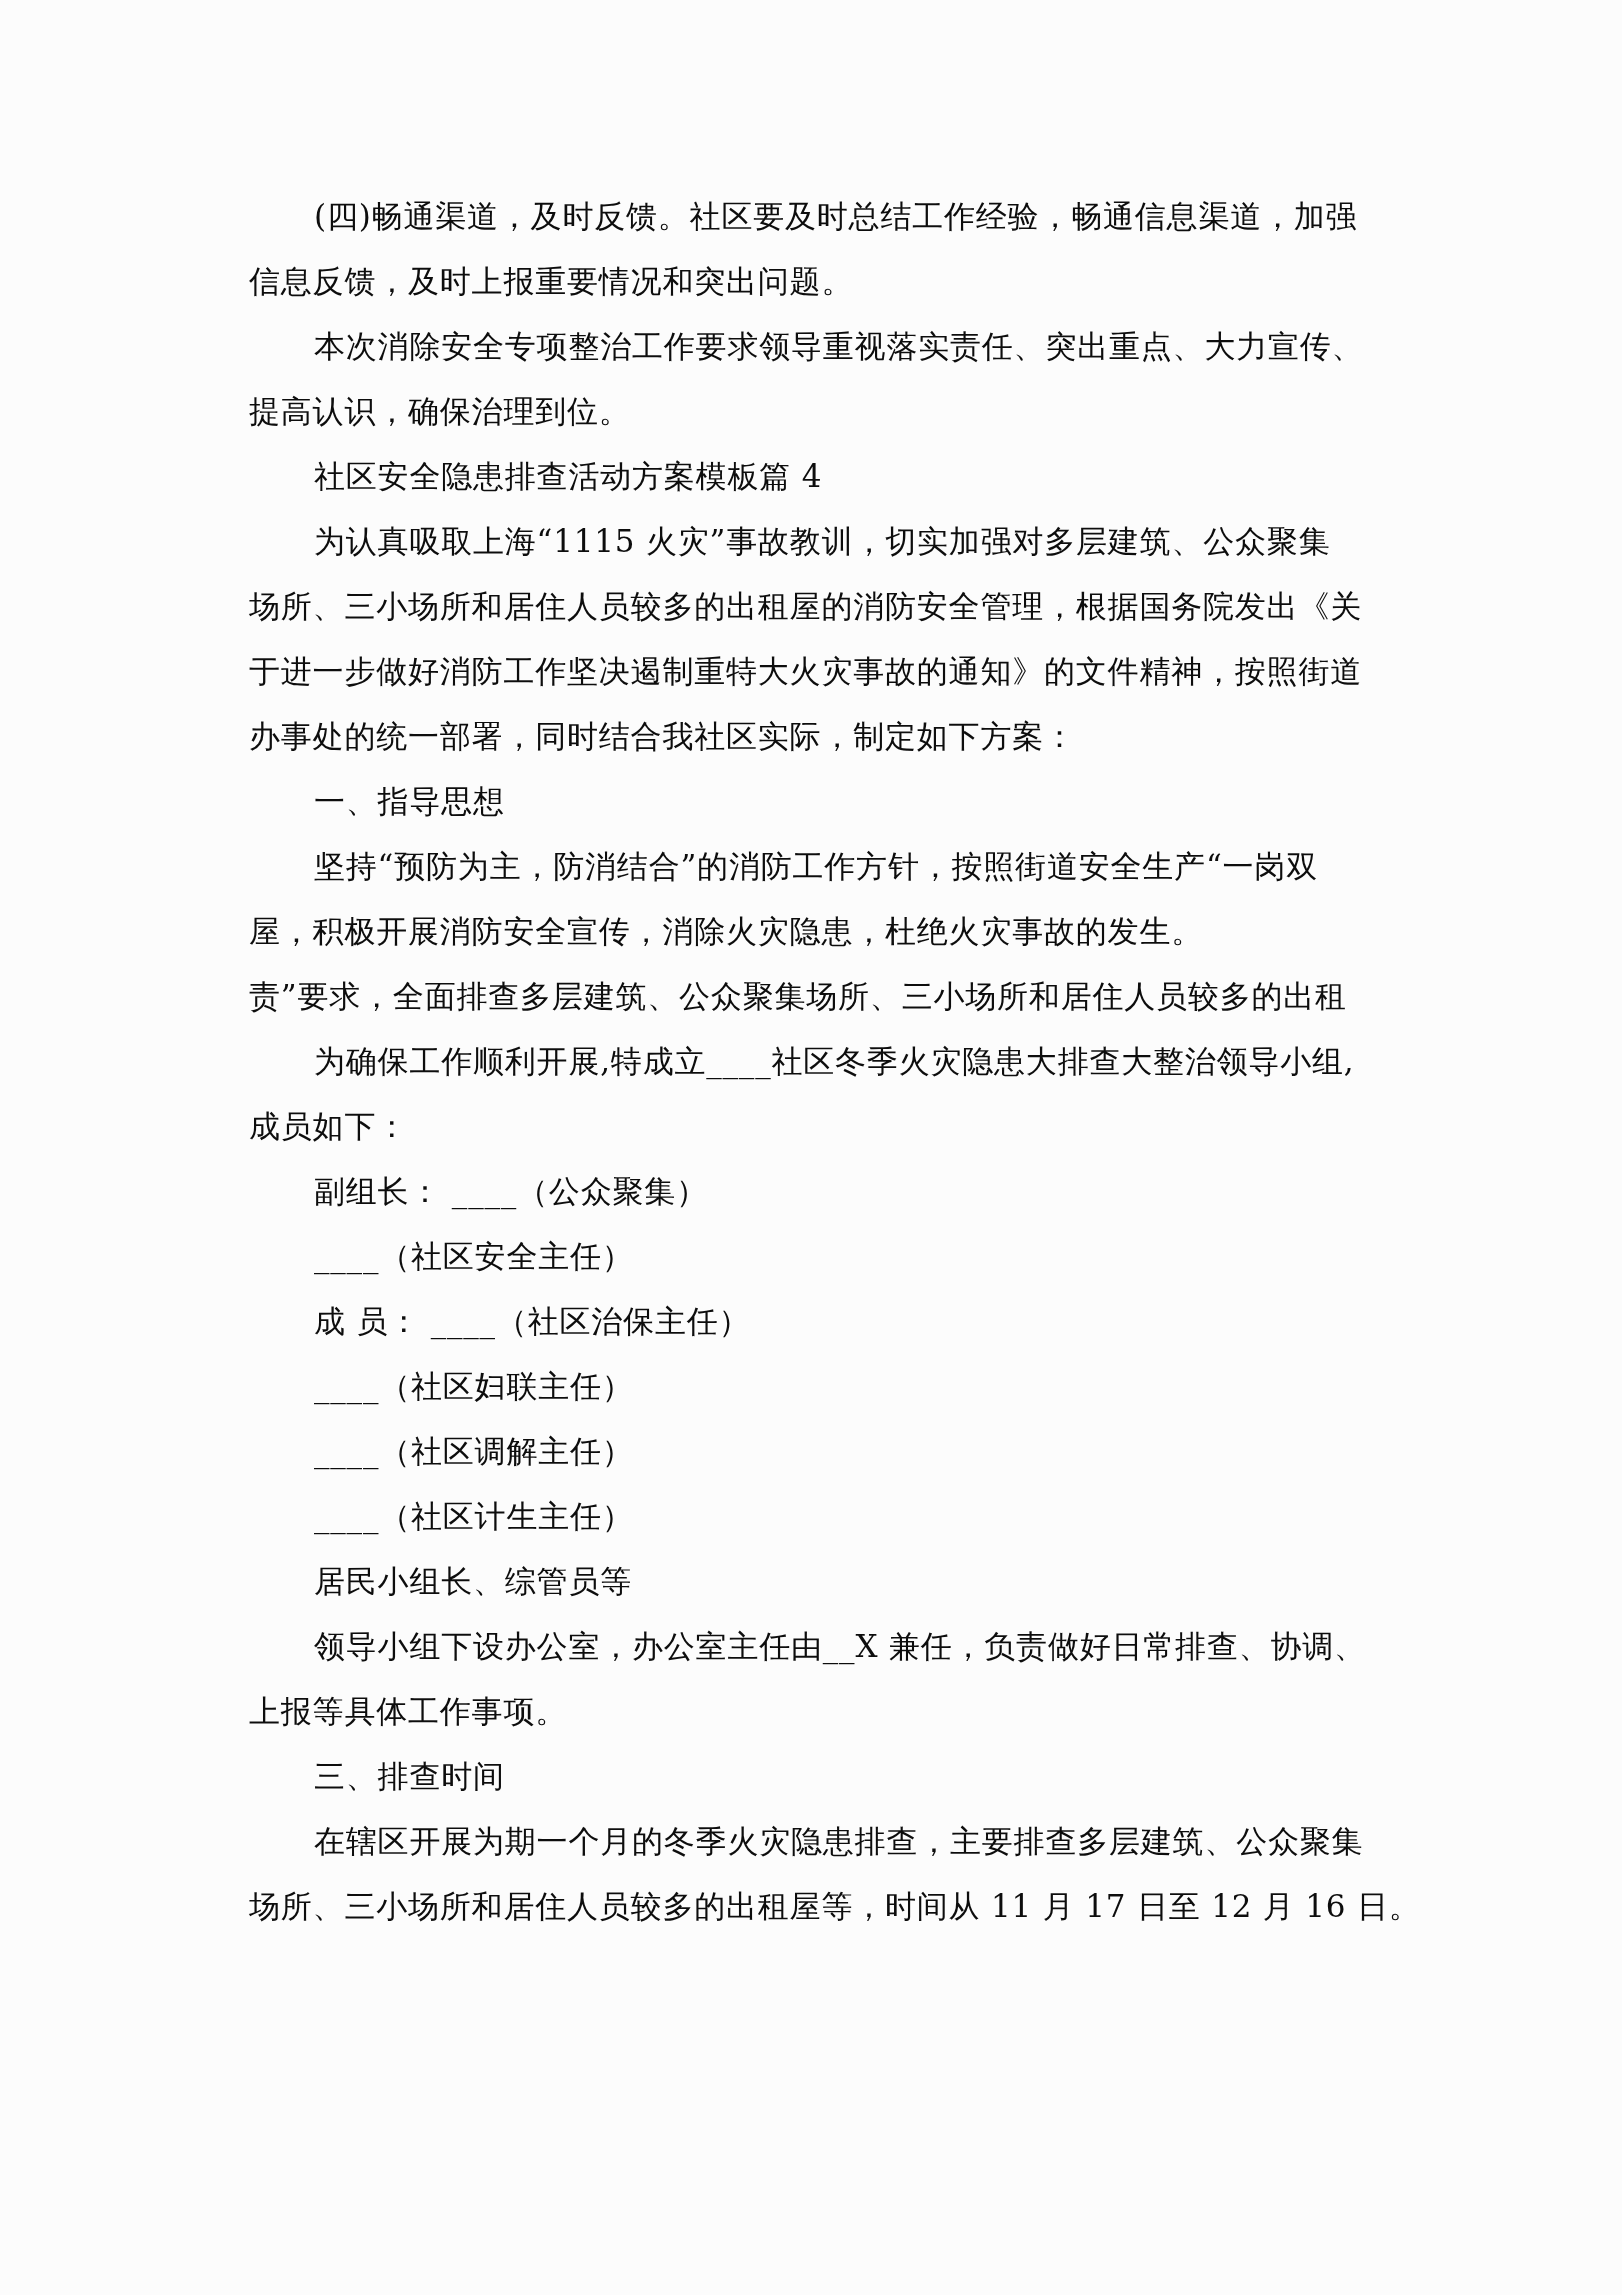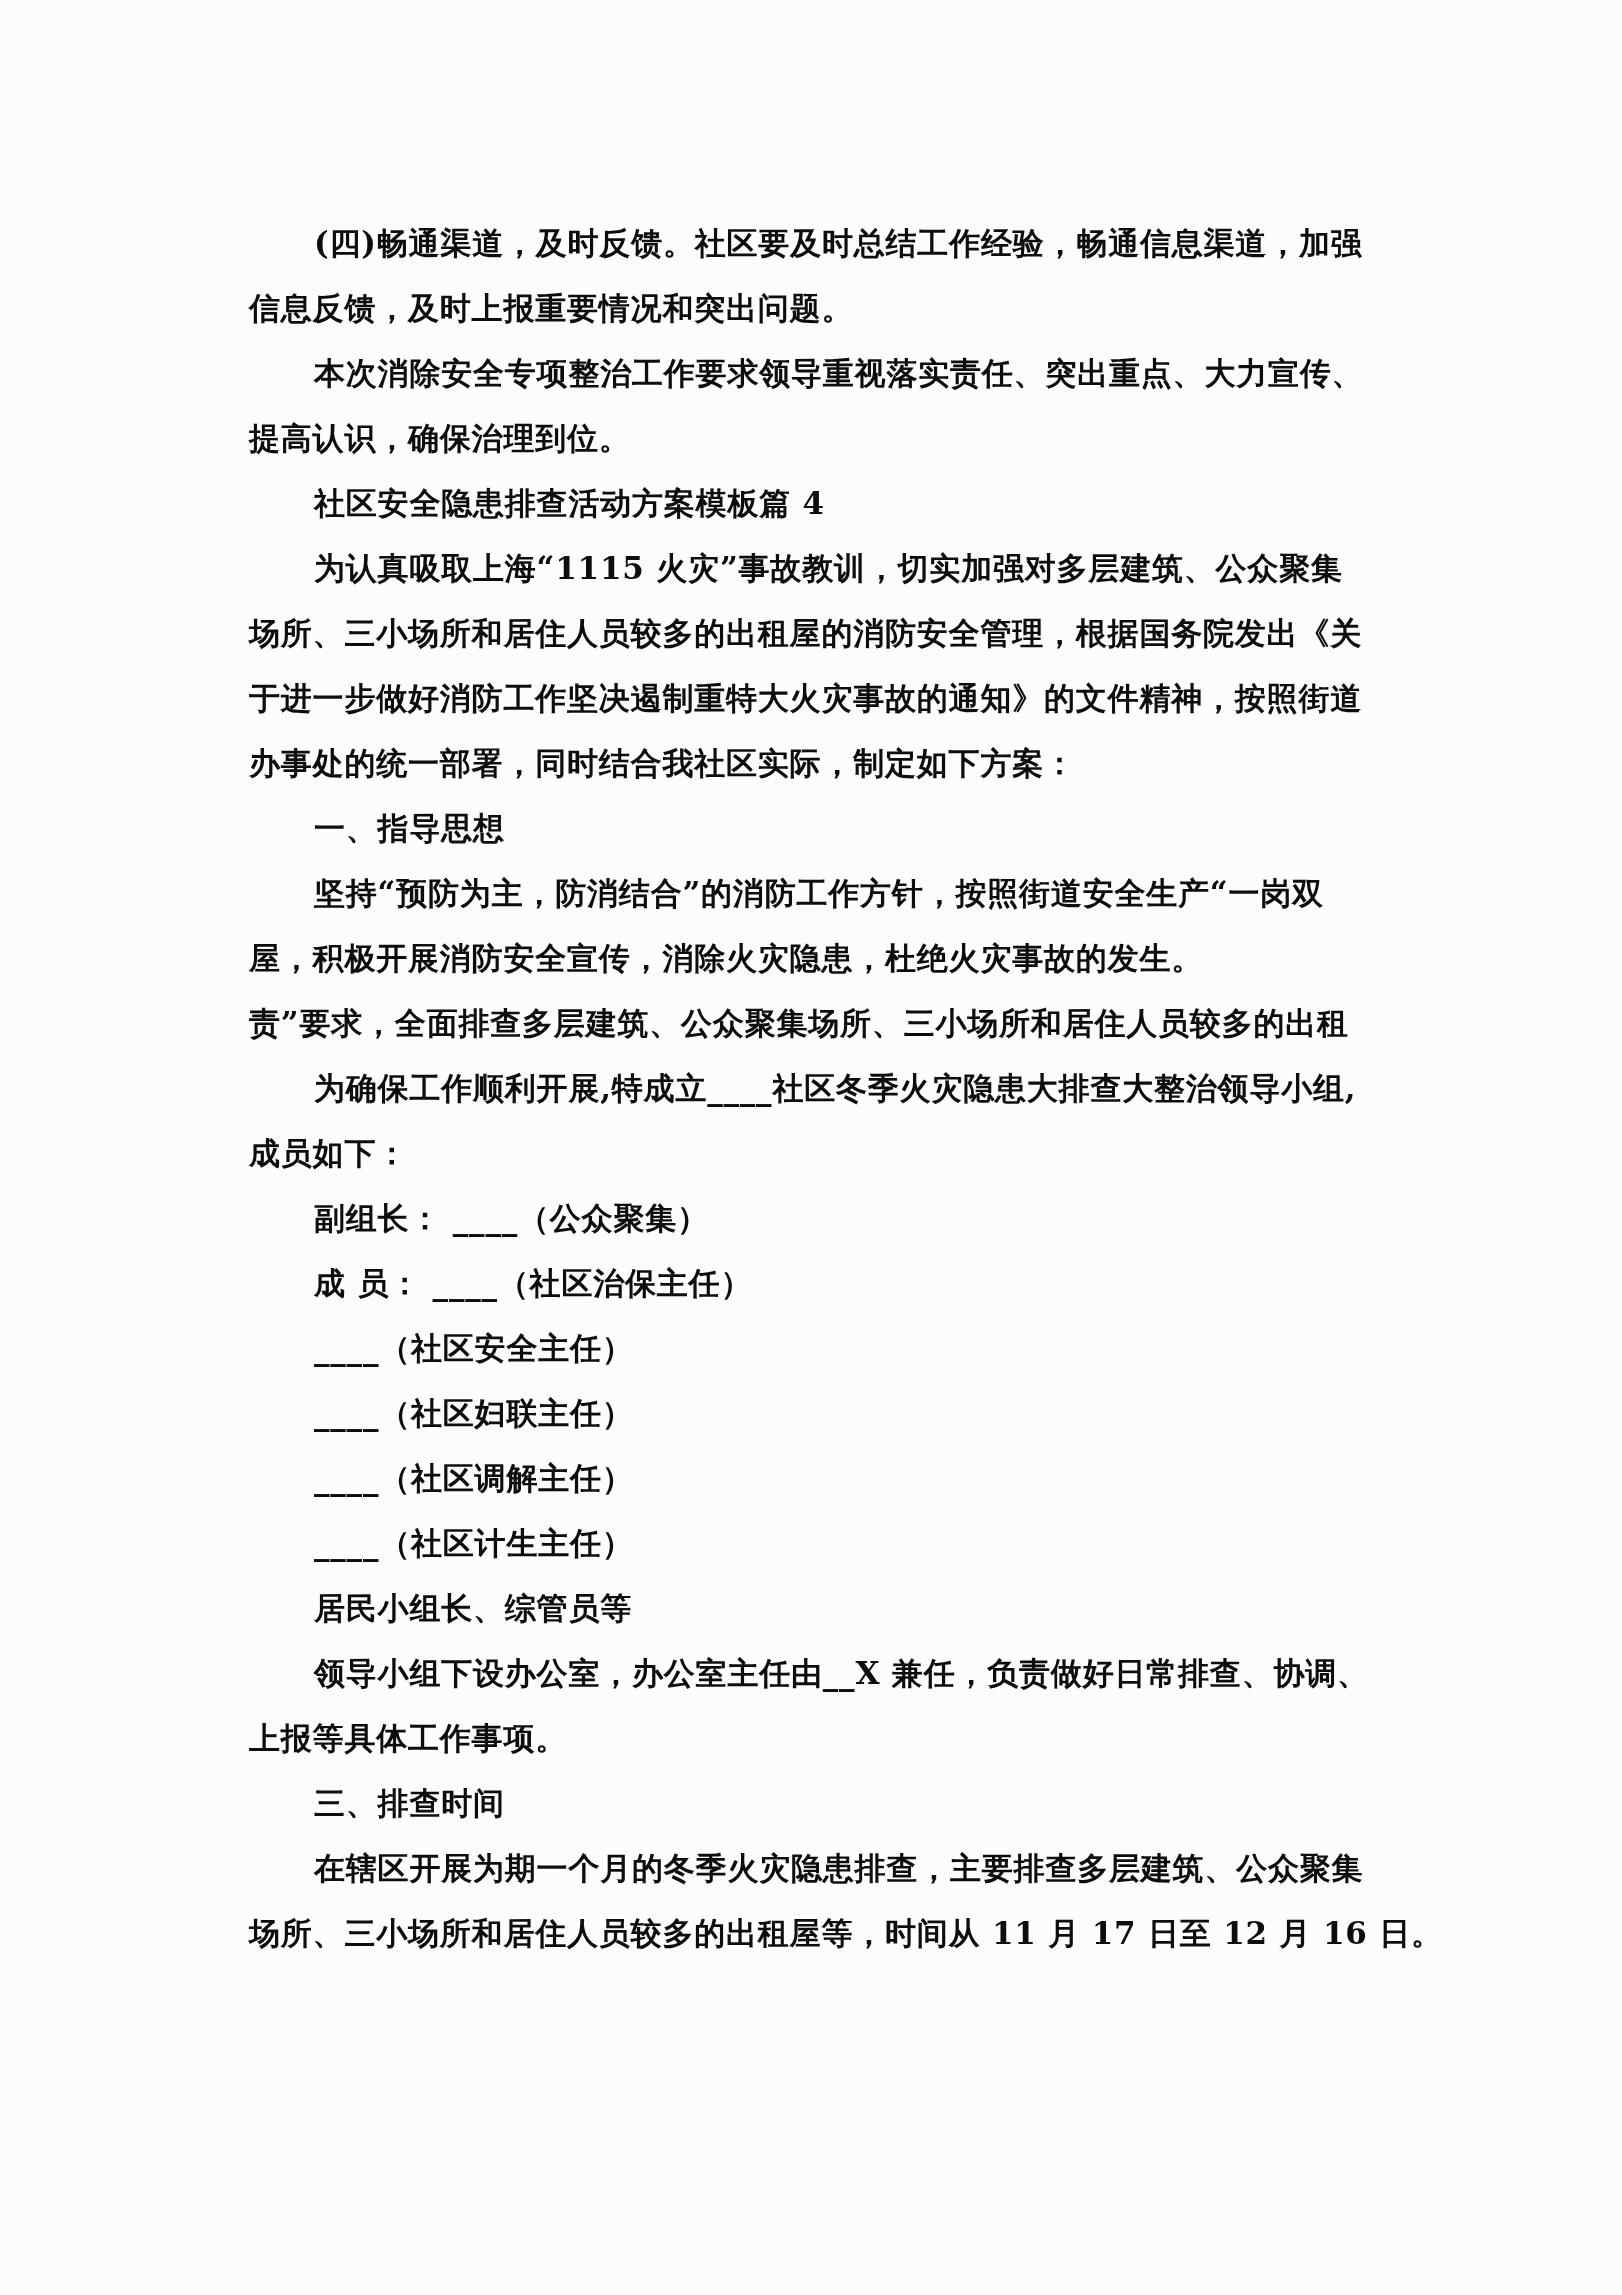--- a/index.html
+++ b/index.html
@@ -11,23 +11,22 @@
     height: 2295px;
     background: #fcfcfc;
     color: #0d0d0d;
     font-family: "DejaVu Serif", "Liberation Serif", serif;
     position: relative;
     overflow: hidden;
   }
   .doc-body {
     position: absolute;
     left: 249px;
-    top: 211px;
+    top: 184px;
     width: 1152px;
-    font-weight: bold;
   }
   .line {
     height: 65px;
     line-height: 65px;
     font-size: 31px;
     letter-spacing: 0.8px;
     white-space: nowrap;
   }
   .indent {
     padding-left: 65px;
@@ -46,22 +45,22 @@
   <div class="line">场所、三小场所和居住人员较多的出租屋的消防安全管理，根据国务院发出《关</div>
   <div class="line">于进一步做好消防工作坚决遏制重特大火灾事故的通知》的文件精神，按照街道</div>
   <div class="line">办事处的统一部署，同时结合我社区实际，制定如下方案：</div>
   <div class="line indent">一、指导思想</div>
   <div class="line indent">坚持“预防为主，防消结合”的消防工作方针，按照街道安全生产“一岗双</div>
   <div class="line">屋，积极开展消防安全宣传，消除火灾隐患，杜绝火灾事故的发生。</div>
   <div class="line">责”要求，全面排查多层建筑、公众聚集场所、三小场所和居住人员较多的出租</div>
   <div class="line indent">为确保工作顺利开展,特成立____社区冬季火灾隐患大排查大整治领导小组,</div>
   <div class="line">成员如下：</div>
   <div class="line indent">副组长：  ____（公众聚集）</div>
+  <div class="line indent">____（社区安全主任）</div>
   <div class="line indent">成 员：  ____（社区治保主任）</div>
-  <div class="line indent">____（社区安全主任）</div>
   <div class="line indent">____（社区妇联主任）</div>
   <div class="line indent">____（社区调解主任）</div>
   <div class="line indent">____（社区计生主任）</div>
   <div class="line indent">居民小组长、综管员等</div>
   <div class="line indent">领导小组下设办公室，办公室主任由__X 兼任，负责做好日常排查、协调、</div>
   <div class="line">上报等具体工作事项。</div>
   <div class="line indent">三、排查时间</div>
   <div class="line indent">在辖区开展为期一个月的冬季火灾隐患排查，主要排查多层建筑、公众聚集</div>
   <div class="line">场所、三小场所和居住人员较多的出租屋等，时间从 11 月 17 日至 12 月 16 日。</div>
 </div>

